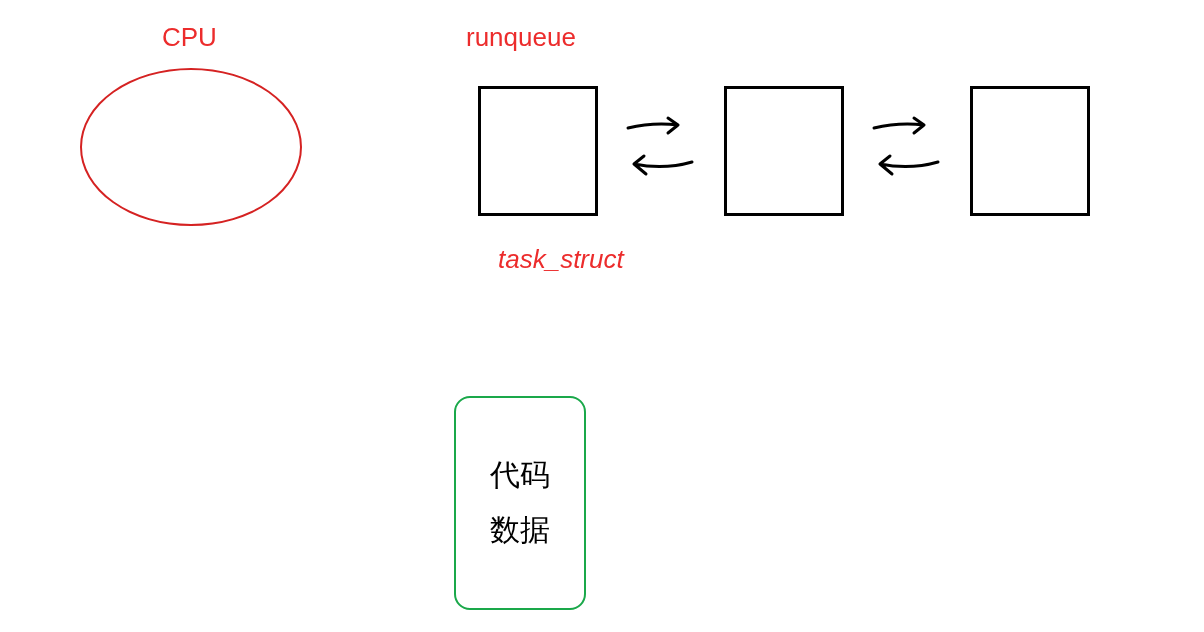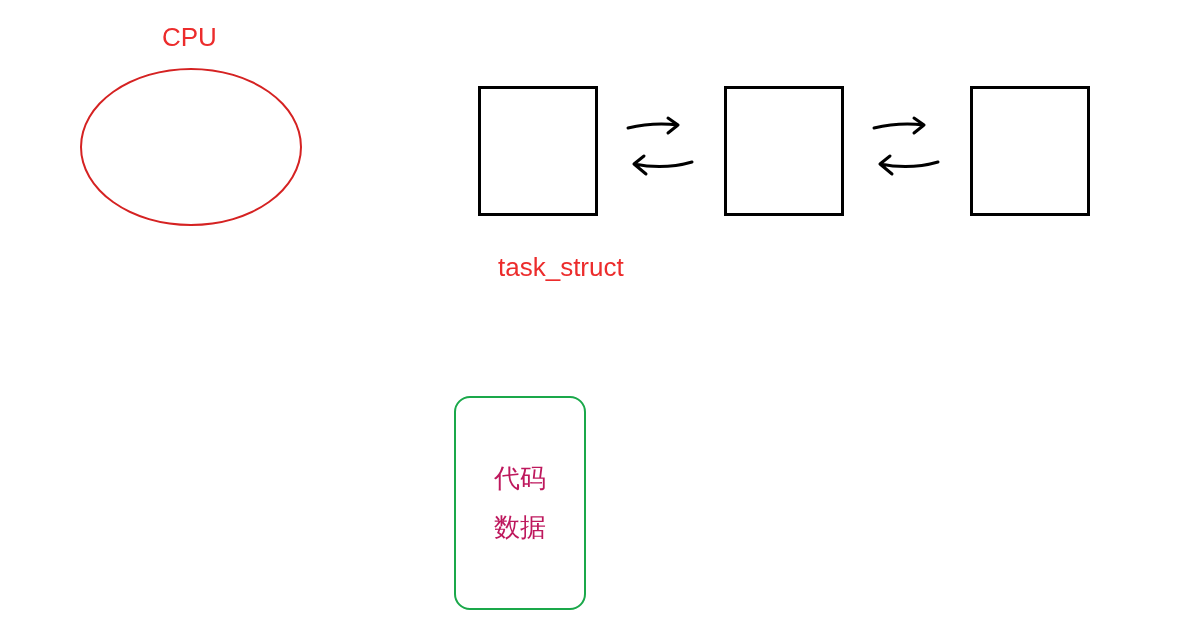--- a/index.html
+++ b/index.html
@@ -57,55 +57,56 @@
   
   .green-box {
     position: absolute;
     left: 454px;
     top: 396px;
     width: 132px;
     height: 214px;
     border: 2px solid #1aa84a;
     border-radius: 16px;
     box-sizing: border-box;
-    color: #be185d;
-    font-size: 26px;
+    color: #000000;
+    font-size: 30px;
     display: flex;
     flex-direction: column;
     align-items: center;
     justify-content: center;
     gap: 14px;
   }
 </style>
 </head>
 <body>
 
 <div class="canvas">
 
   <div class="label red" style="left:162px; top:22px;">CPU</div>
 
+  <div class="label red" style="left:466px; top:22px;">runqueue</div>
 
   <div class="cpu-ellipse"></div>
 
   <div class="box" style="left:478px; top:86px;"></div>
   <div class="box" style="left:724px; top:86px;"></div>
   <div class="box" style="left:970px; top:86px;"></div>
 
   <svg class="arrows" style="left:598px; top:100px;" width="126" height="90" viewBox="0 0 126 90">
 
     <path d="M30 28 Q55 22 80 25 L80 25 L70 18 M80 25 L70 33" stroke="#000" stroke-width="3" fill="none" stroke-linecap="round" stroke-linejoin="round"></path>
 
     <path d="M94 62 Q66 70 36 64 L36 64 L46 56 M36 64 L48 74" stroke="#000" stroke-width="3" fill="none" stroke-linecap="round" stroke-linejoin="round"></path>
   </svg>
 
   <svg class="arrows" style="left:844px; top:100px;" width="126" height="90" viewBox="0 0 126 90">
     <path d="M30 28 Q55 22 80 25 L80 25 L70 18 M80 25 L70 33" stroke="#000" stroke-width="3" fill="none" stroke-linecap="round" stroke-linejoin="round"></path>
     <path d="M94 62 Q66 70 36 64 L36 64 L46 56 M36 64 L48 74" stroke="#000" stroke-width="3" fill="none" stroke-linecap="round" stroke-linejoin="round"></path>
   </svg>
 
-  <div class="label red" style="left:498px; top:252px;">task_struct</div>
+  <div class="label red" style="left:498px; top:244px;font-style:italic;">task_struct</div>
 
   <div class="green-box">
     <div>代码</div>
     <div>数据</div>
   </div>
 
 </div>
 
 </body></html>

